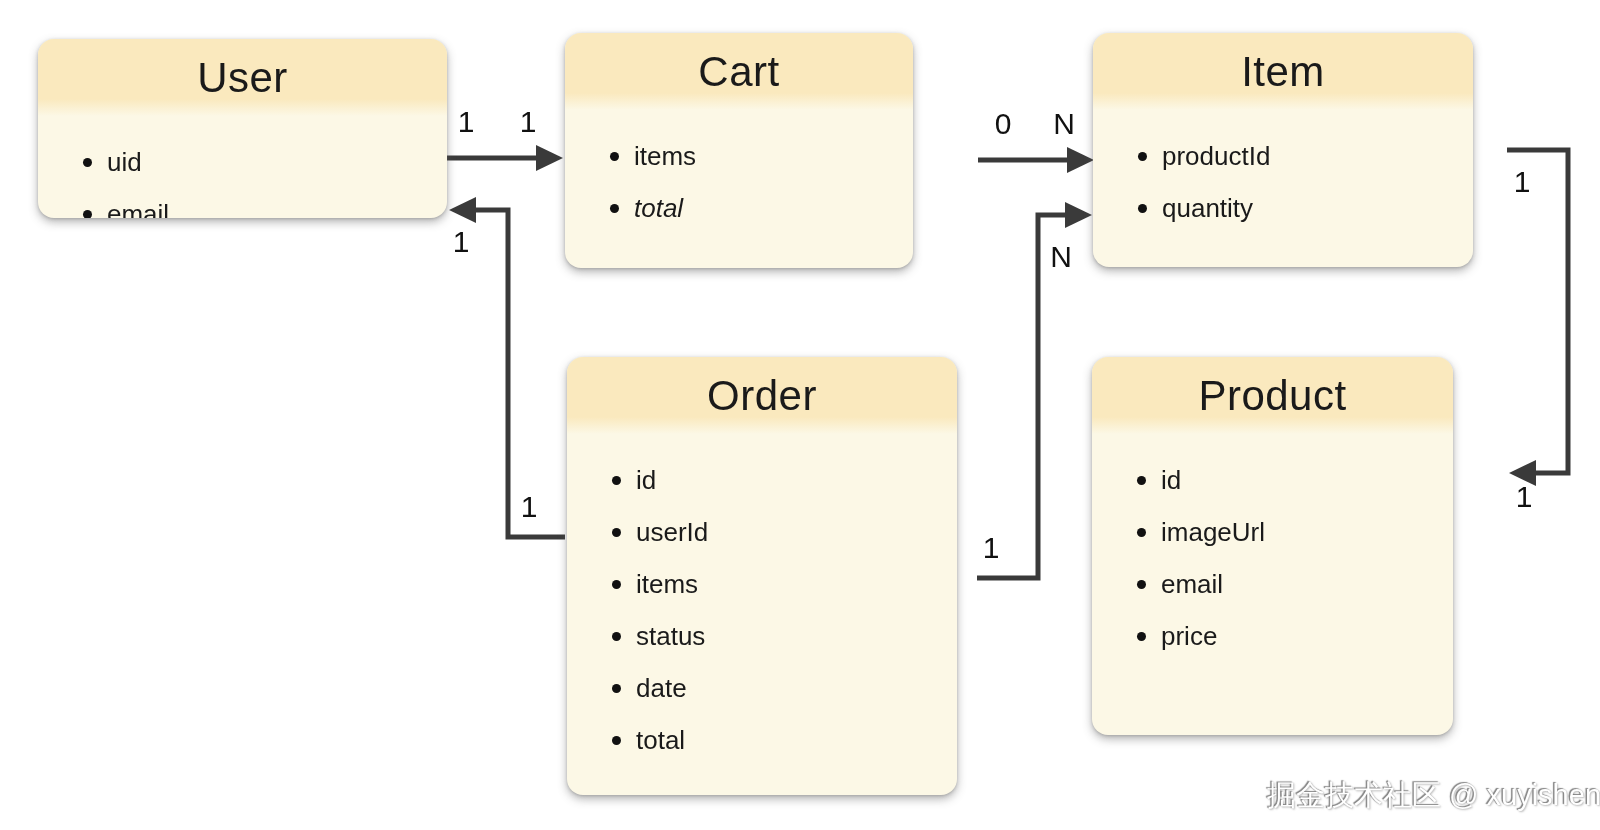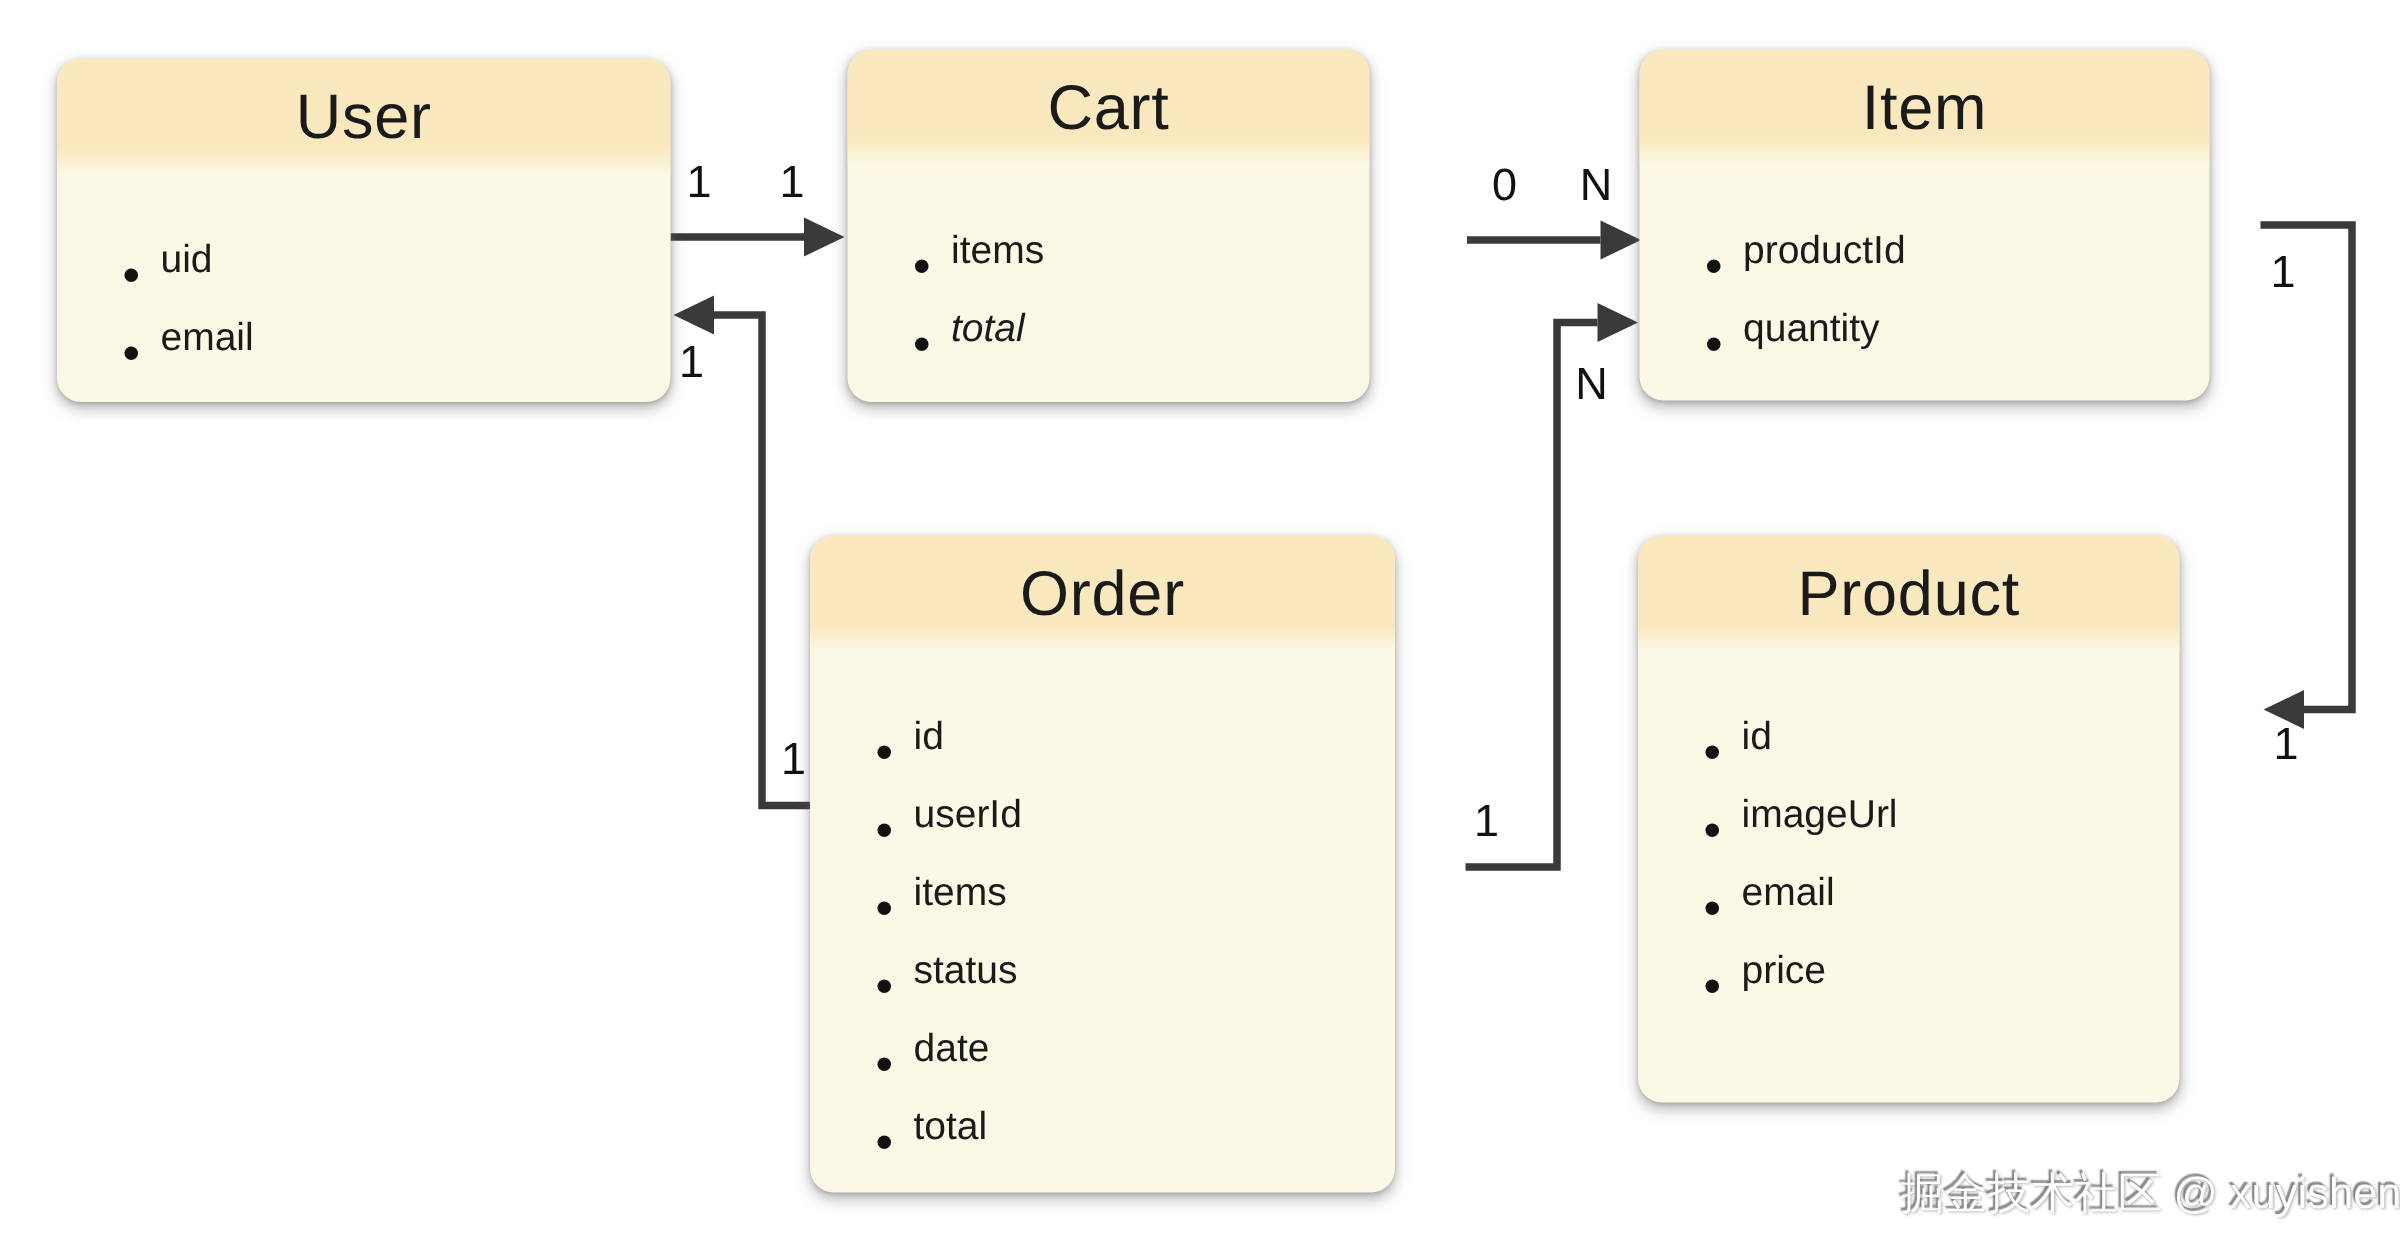--- a/index.html
+++ b/index.html
@@ -37,21 +37,21 @@
   }
   .entity-title{
     font-size:42px;
     color:var(--text);
     letter-spacing:0.5px;
   }
   .entity-body{
     padding:20px 20px 0 45px;
   }
   .field{
-    display:flex;align-items:flex-end;
+    display:flex;align-items:center;
     height:52px;
     font-size:26px;
     color:var(--text);
   }
   .bullet{
     width:9px;height:9px;border-radius:50%;
     background:#111;
     margin-right:15px;
     flex:0 0 auto;
   }
@@ -91,21 +91,21 @@
     <path d="M565 537 H508 V210 H476"></path>
     <polygon points="449,210 476,197 476,223"></polygon>
 
     <path d="M977 578 H1038 V215 H1065"></path>
     <polygon points="1092,215 1065,202 1065,228"></polygon>
 
     <path d="M1507 150 H1568 V473 H1536"></path>
     <polygon points="1509,473 1536,460 1536,486"></polygon>
   </svg>
 
-  <div class="entity" style="left:38px;top:39px;width:409px;height:229px">
+  <div class="entity" style="left:38px;top:39px;width:409px;height:179px">
     <div class="entity-header">
       <span class="entity-title">User</span>
     </div>
     <div class="entity-body">
       <div class="field">
         <span class="bullet"></span>
         <span class="field-label">uid</span>
       </div>
       <div class="field">
         <span class="bullet"></span>
@@ -139,21 +139,21 @@
         <span class="bullet"></span>
         <span class="field-label">productId</span>
       </div>
       <div class="field">
         <span class="bullet"></span>
         <span class="field-label">quantity</span>
       </div>
     </div>
   </div>
 
-  <div class="entity" style="left:540px;top:357px;width:390px;height:438px">
+  <div class="entity" style="left:567px;top:357px;width:390px;height:438px">
     <div class="entity-header">
       <span class="entity-title">Order</span>
     </div>
     <div class="entity-body">
       <div class="field">
         <span class="bullet"></span>
         <span class="field-label">id</span>
       </div>
       <div class="field">
         <span class="bullet"></span>

